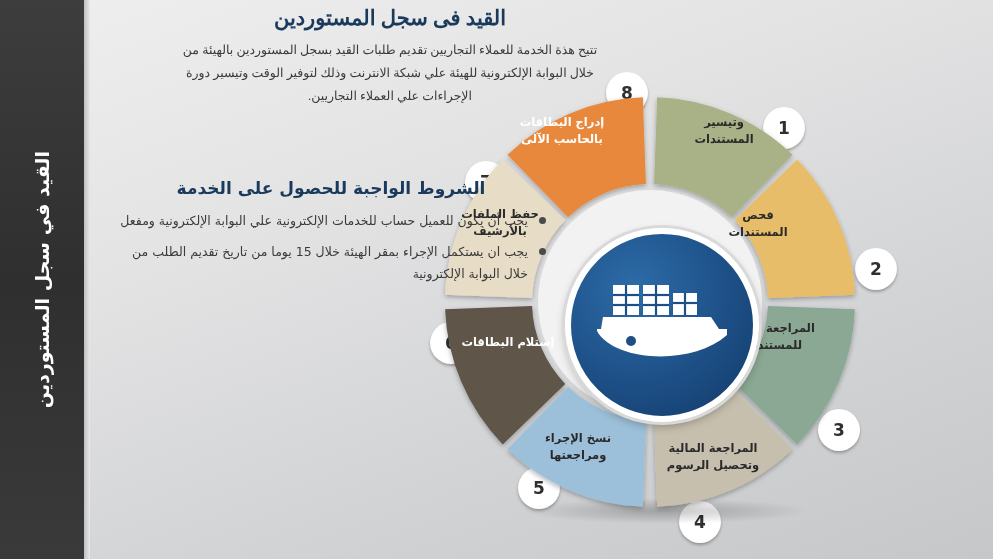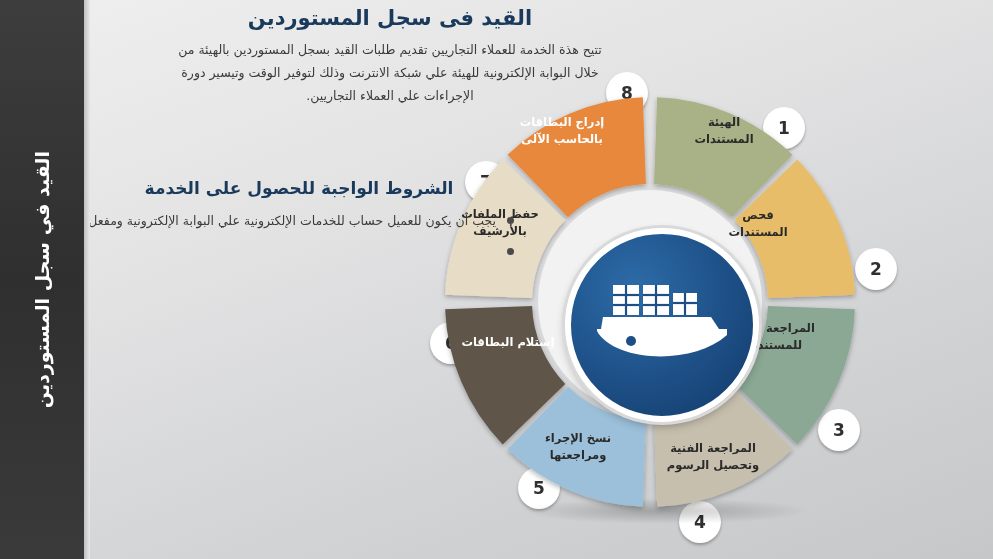--- a/index.html
+++ b/index.html
@@ -29,33 +29,33 @@
   
   .band-edge{
     position:absolute;left:84px;top:0;width:6px;height:559px;
     background:linear-gradient(90deg,#bfc0c2,#e8e8e9);
     z-index:4;
   }
 
   
   .header-wrap{
     position:absolute;left:90px;top:6px;width:600px;
-    direction:rtl;text-align:center;z-index:3;
+    direction:rtl;text-align:center;z-index:3;font-family:Liberation Serif, serif;
   }
   .title-main{
     font-size:21px;font-weight:bold;color:#1a3a5c;
     letter-spacing:0px;margin:0 0 8px 0;
   }
   .intro-p{
     font-size:12.5px;color:#3b3b3b;line-height:1.85;
     text-align:center;margin:0 auto;width:430px;
   }
 
   .cond-wrap{
-    position:absolute;left:84px;top:178px;width:430px;
+    position:absolute;left:116px;top:178px;width:430px;
     direction:rtl;z-index:3;
   }
   .cond-title{
     font-size:17px;font-weight:bold;color:#1a3a5c;
     text-align:center;margin:0 0 12px 0;
   }
   .cond-list{margin:0;padding:0;list-style:none;}
   .cond-list li{
     position:relative;font-size:12.5px;color:#3b3b3b;
     line-height:1.8;margin-bottom:8px;padding-right:18px;
@@ -120,20 +120,21 @@
 
 <div class="cond-wrap">
   <div class="cond-title">الشروط الواجبة للحصول على الخدمة</div>
   <ul class="cond-list">
     <li>
       <span class="bullet"></span>
       <span>يجب أن يكون للعميل حساب للخدمات الإلكترونية علي البوابة الإلكترونية ومفعل</span>
     </li>
     <li>
       <span class="bullet"></span>
+      <span>يجب ان يستكمل الإجراء بمقر الهيئة خلال 15 يوما من تاريخ تقديم الطلب من خلال البوابة الإلكترونية</span>
     </li>
   </ul>
 </div>
 
 <div class="wheel-shadow"></div>
 
 <div class="wheel">
   <svg width="440" height="480" viewBox="0 0 440 480">
     <defs>
       <filter id="segshadow" x="-20%" y="-20%" width="140%" height="140%">
@@ -148,24 +149,24 @@
       <path id="seg-4" d="M 142.41,147.30 A 205,205 0 0 1 7.16,204.87 L 4.12,117.93 A 118,118 0 0 0 81.92,84.74 Z" fill="#c7bfae"></path>
       <path id="seg-5" d="M -7.16,204.87 A 205,205 0 0 1 -142.41,147.30 L -81.92,84.74 A 118,118 0 0 0 -4.12,117.93 Z" fill="#9cc0da"></path>
       <path id="seg-6" d="M -147.30,142.41 A 205,205 0 0 1 -204.87,7.16 L -117.93,4.12 A 118,118 0 0 0 -84.74,81.92 Z" fill="#5e554a"></path>
       <path id="seg-7" d="M -204.87,-7.16 A 205,205 0 0 1 -147.30,-142.41 L -84.74,-81.92 A 118,118 0 0 0 -117.93,-4.12 Z" fill="#e7dcc6"></path>
       <path id="seg-8" d="M -142.41,-147.30 A 205,205 0 0 1 -7.16,-204.87 L -4.12,-117.93 A 118,118 0 0 0 -81.92,-84.74 Z" fill="#e8883c"></path>
     </g>
 
     <circle cx="220" cy="240" r="112" fill="#f2f2f2"></circle>
   </svg>
 
-  <div class="seg-label" style="left:248px;top:52px;width:92px;">الهيئة المستندات</div>
+  <div class="seg-label" style="left:248px;top:52px;width:92px;">وتيسير المستندات</div>
   <div class="seg-label" style="left:282px;top:145px;width:92px;">فحص المستندات</div>
   <div class="seg-label" style="left:294px;top:258px;width:96px;">المراجعة الفنية للمستندات</div>
-  <div class="seg-label" style="left:228px;top:378px;width:110px;">المراجعة الفنية وتحصيل الرسوم</div>
+  <div class="seg-label" style="left:228px;top:378px;width:110px;">المراجعة المالية وتحصيل الرسوم</div>
   <div class="seg-label" style="left:98px;top:368px;width:100px;">نسخ الإجراء ومراجعتها</div>
   <div class="seg-label light" style="left:30px;top:272px;width:96px;">إستلام البطاقات</div>
   <div class="seg-label light" style="left:82px;top:52px;width:100px;">إدراج البطاقات بالحاسب الآلى</div>
   <div class="seg-label" style="left:24px;top:144px;width:92px;">حفظ الملفات بالأرشيف</div>
 </div>
 
 <div class="num" style="left:763px;top:107px;background:#ffffff;">1</div>
 <div class="num" style="left:855px;top:248px;background:#ffffff;">2</div>
 <div class="num" style="left:818px;top:409px;background:#ffffff;">3</div>
 <div class="num" style="left:679px;top:501px;background:#ffffff;">4</div>

